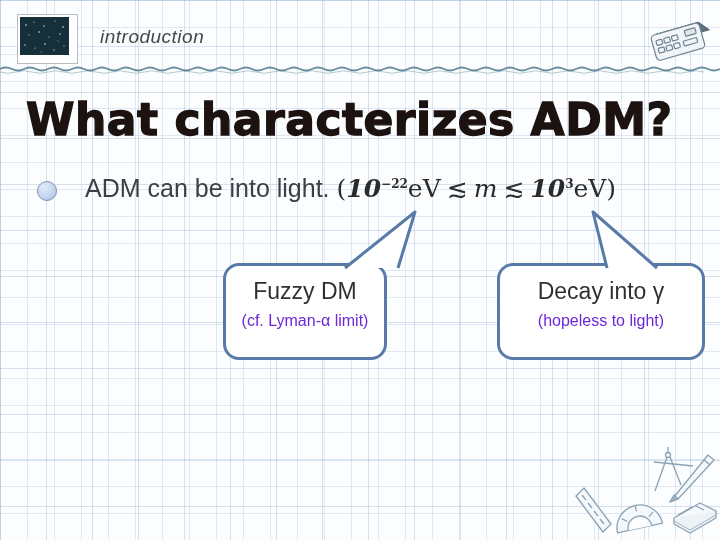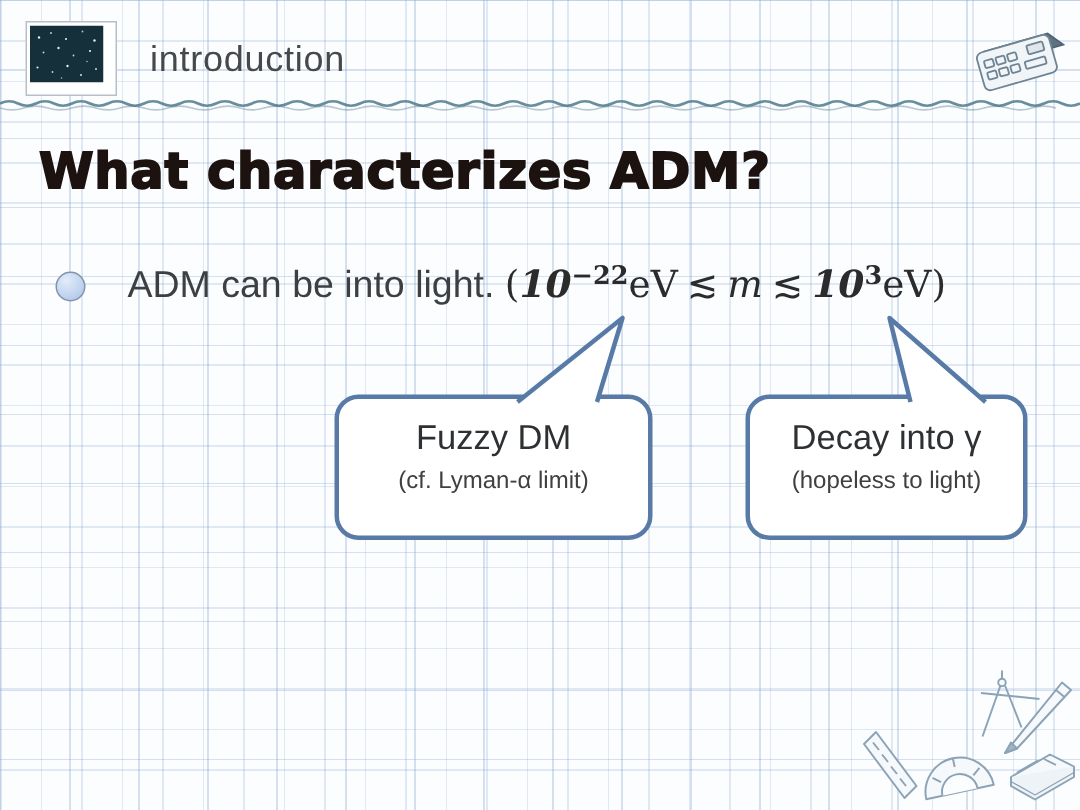--- a/index.html
+++ b/index.html
@@ -13,56 +13,56 @@
       repeating-linear-gradient(to bottom, rgba(122,158,204,0.30) 0 1px, transparent 1px 46px);
     font-family:"Liberation Sans", sans-serif;
   }
   .hdr-logo-frame{
     position:absolute;left:17px;top:14px;width:55px;height:44px;
     background:#fff;border:1px solid #b6bfc6;padding:2px;
   }
   .hdr-logo-frame svg{display:block;}
   .hdr-title{
     position:absolute;left:100px;top:26px;
-    font-size:24px;color:#46494c;letter-spacing:0.5px;
+    font-size:19px;color:#46494c;letter-spacing:0.5px;font-style:italic;
   }
   .hdr-squiggle{position:absolute;left:0;top:62px;}
   .calc-icon{position:absolute;left:644px;top:6px;}
   .page-title{
     position:absolute;left:26px;top:94px;width:660px;
     font-family:"DejaVu Sans", sans-serif;
-    font-size:33px;font-weight:800;color:#1c1210;
+    font-size:44px;font-weight:800;color:#1c1210;
     -webkit-text-stroke:1.3px #1c1210;letter-spacing:0.5px;
   }
   .bullet-row{position:absolute;left:37px;top:168px;width:660px;height:44px;}
   .bullet-marker{
     position:absolute;left:0;top:13px;width:18px;height:18px;border-radius:50%;
     background:radial-gradient(circle at 35% 28%, #e2ecfa 0%, #c3d5f0 55%, #a9c1e6 100%);
     border:1px solid #8094ab;
   }
   .bullet-text{
     position:absolute;left:48px;top:6px;white-space:nowrap;
     font-size:25px;color:#3d4043;
   }
   .formula{
     font-family:"DejaVu Serif", serif;color:#2b2b2b;font-size:25px;
   }
   .formula .num{font-weight:bold;font-style:italic;}
-  .formula sup{font-size:17px;font-weight:bold;vertical-align:9px;letter-spacing:0;}
+  .formula sup{font-size:12px;font-weight:bold;vertical-align:9px;letter-spacing:0;}
   .formula .var{font-style:italic;font-weight:normal;}
   .formula .rel{padding:0 6px;font-weight:normal;}
   .callout{
     position:absolute;top:263px;height:97px;background:#ffffff;
     border:3px solid #577ba6;border-radius:16px;z-index:2;
     text-align:center;box-sizing:border-box;
   }
-  .callout-1{left:223px;width:212px;}
-  .callout-2{left:497px;width:188px;}
+  .callout-1{left:223px;width:164px;}
+  .callout-2{left:497px;width:208px;}
   .callout-title{margin-top:12px;font-size:23px;color:#2e3134;}
-  .callout-sub{margin-top:7px;font-size:16px;color:#404040;}
+  .callout-sub{margin-top:7px;font-size:16px;color:#6d28d9;}
   .tails{position:absolute;left:0;top:0;z-index:3;pointer-events:none;}
   .corner-sketch{position:absolute;left:550px;top:415px;}
 </style>
 </head>
 <body>
 
 <div class="slide">
 
   <div class="hdr-logo-frame">
     <svg width="49" height="38" viewBox="0 0 49 38">

